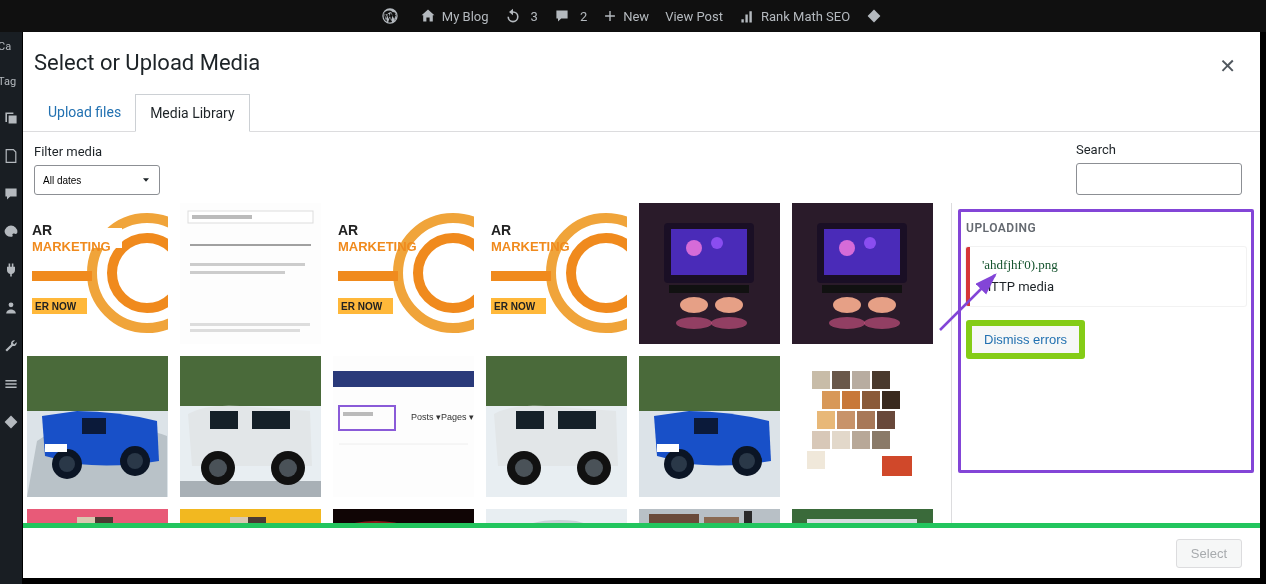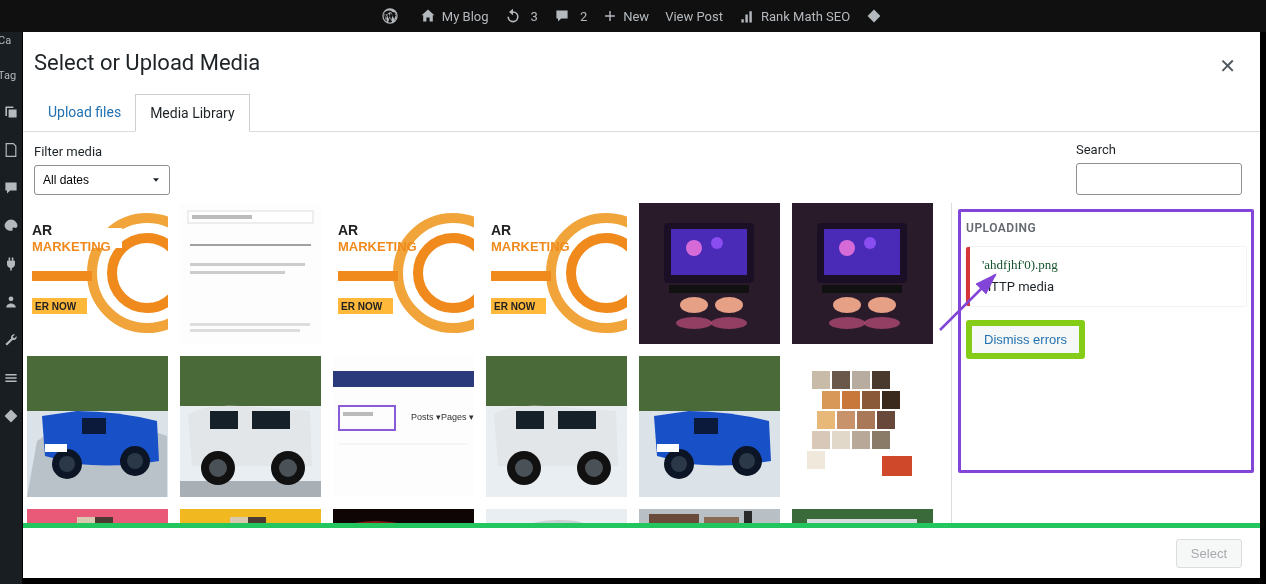--- a/index.html
+++ b/index.html
@@ -3,36 +3,36 @@
 <meta charset="utf-8">
 <style>
   html,body{margin:0;padding:0;font-family:-apple-system,BlinkMacSystemFont,"Segoe UI",Roboto,sans-serif;font-size:13px;color:#23282d;}
   body{width:1266px;height:584px;overflow:hidden;background:#000;}
   
   .wp-toolbar{height:32px;background:#101010;color:#b4b9be;display:flex;align-items:center;padding:0 0 0 4px;font-size:13px;user-select:none;justify-content:center;}
   .wp-toolbar .tb-item{display:flex;align-items:center;padding:0 8px;height:32px;color:#b4b9be;}
   .wp-toolbar .tb-item .icon{margin-right:6px;display:inline-flex;align-items:center;justify-content:center;}
   .wp-toolbar .tb-item .count{margin-left:4px;color:#b4b9be;}
   
-  .wp-sidebar{position:absolute;left:0;top:32px;bottom:0;width:22px;background:#191e23;display:flex;flex-direction:column;align-items:center;padding-top:2px;gap:22px;}
+  .wp-sidebar{position:absolute;left:0;top:32px;bottom:0;width:22px;background:#191e23;display:flex;flex-direction:column;align-items:center;padding-top:8px;gap:22px;}
   .wp-sidebar .side-icon{width:16px;height:16px;fill:#b4b9be;}
   .wp-sidebar .side-txt{color:#b4b9be;font-size:11px;transform:translateX(-2px);text-align:left;width:22px;overflow:hidden;}
   
   .media-modal{position:absolute;left:23px;top:32px;right:6px;bottom:6px;background:#fff;border-radius:0;box-shadow:0 0 0 1px rgba(0,0,0,.1);display:flex;flex-direction:column;}
   .mm-header{padding:18px 20px 10px 11px;display:flex;align-items:flex-start;justify-content:space-between;}
   .mm-title{font-size:22px;font-weight:400;color:#1d2327;margin:0;padding-left:0;}
   .mm-close{font-size:20px;color:#50575e;cursor:pointer;background:none;border:none;padding:4px;}
   .mm-tabs{display:flex;padding:0 0 0 11px;margin-top:2px;}
   .mm-tab{padding:10px 14px;font-size:14px;color:#2271b1;cursor:pointer;}
   .mm-tab.active{border:1px solid #ccd0d4;border-bottom:1px solid #fff;color:#1d2327;position:relative;background:#fff;}
   .divider{height:1px;background:#dcdcde;margin-top:-1px;}
   .mm-toolbar{display:flex;align-items:flex-end;justify-content:space-between;padding:10px 18px 8px 11px;gap:20px;}
   .mm-toolbar .left-group{display:flex;flex-direction:column;gap:6px;}
   .mm-toolbar label{font-size:13px;color:#1d2327;}
-  .date-select{width:136px;height:30px;border:1px solid #8c8f94;border-radius:3px;font-size:12px;padding:0 24px 0 8px;appearance:none;-webkit-appearance:none;background:#fff;}
+  .date-select{width:126px;height:30px;border:1px solid #8c8f94;border-radius:3px;font-size:10px;padding:0 24px 0 8px;appearance:none;-webkit-appearance:none;background:#fff;}
   .select-wrap{position:relative;display:inline-block;}
   .select-wrap .chev{position:absolute;right:8px;top:50%;transform:translateY(-50%);pointer-events:none;fill:#1d2327;}
   .search-group{display:flex;flex-direction:column;gap:6px;}
   .search-input{width:152px;height:30px;border:1px solid #8c8f94;border-radius:3px;padding:0 6px;font-size:13px;}
   .mm-body{flex:1;display:flex;overflow:hidden;}
   .grid-wrap{flex:1;overflow-y:scroll;overflow-x:hidden;padding:0 8px 0 4px;}
   .grid-wrap::-webkit-scrollbar{width:16px;}
   .grid-wrap::-webkit-scrollbar-track{background:#f0f0f0;}
   .grid-wrap::-webkit-scrollbar-thumb{background:#c3c4c7;border:3px solid #f0f0f0;border-radius:8px;}
   .grid{display:grid;grid-template-columns:repeat(6,141px);gap:12px;}

